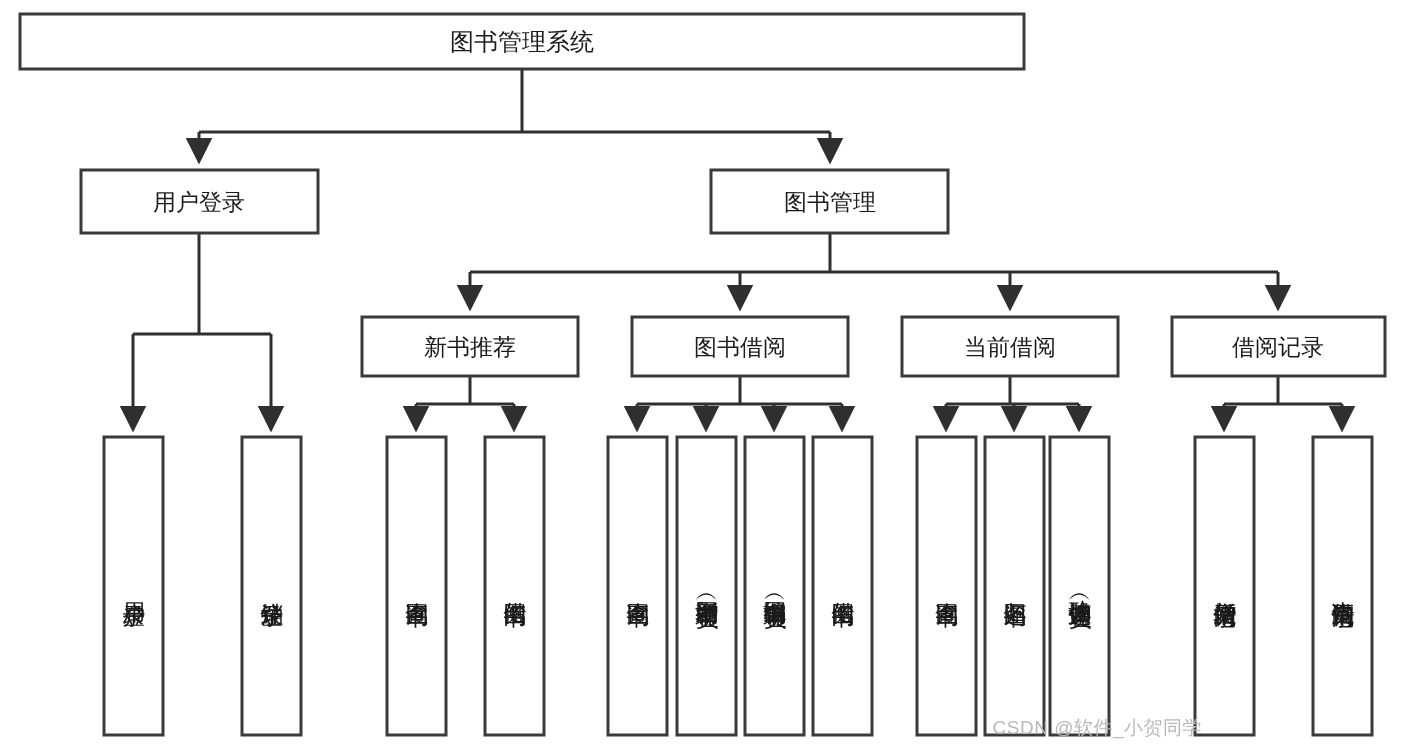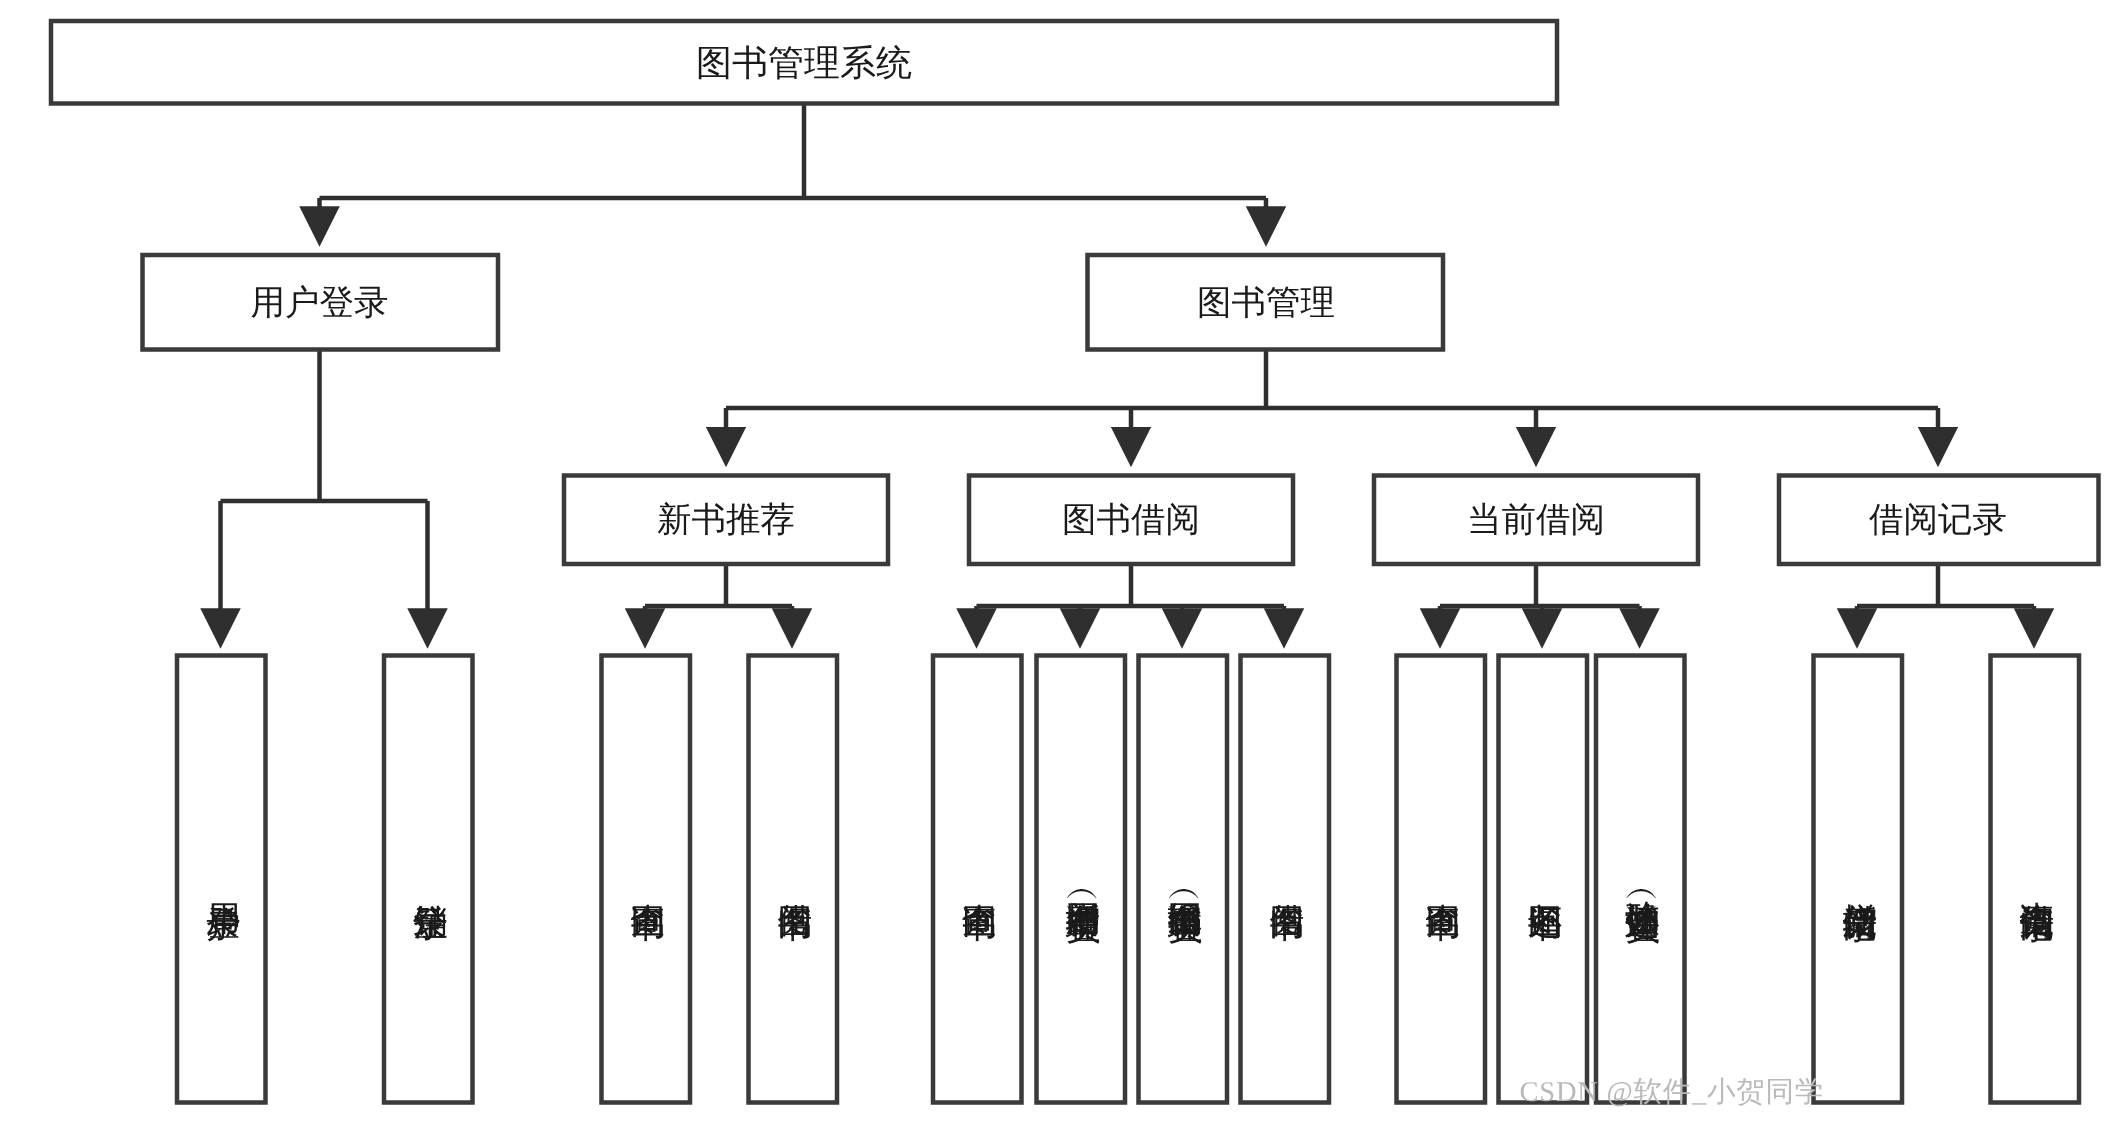--- a/index.html
+++ b/index.html
@@ -9,21 +9,21 @@
   }
   body {
     width: 1405px;
     height: 747px;
     font-family: "DejaVu Sans", "Liberation Sans", sans-serif;
     overflow: hidden;
     position: relative;
   }
   #chart-root {
     position: absolute;
-    left: 14px;
+    left: 0;
     top: 0;
     width: 1212px;
     height: 747px;
   }
   .node-box {
     fill: #ffffff;
     stroke: #3a3a3a;
     stroke-width: 3;
   }
   .node-box-root {
@@ -73,21 +73,21 @@
     text-align: center;
     pointer-events: none;
     white-space: nowrap;
   }
   .watermark {
     position: absolute;
     right: 10px;
     bottom: 6px;
     font-size: 19px;
     color: #b9b9b9;
-    font-family: Liberation Serif, serif;
+    font-family: Liberation Sans, sans-serif;
     letter-spacing: 0.5px;
     white-space: nowrap;
   }
 </style>
 </head>
 <body>
 
 <div id="chart-root">
 
   <svg width="1405" height="747" viewBox="0 0 1405 747">

